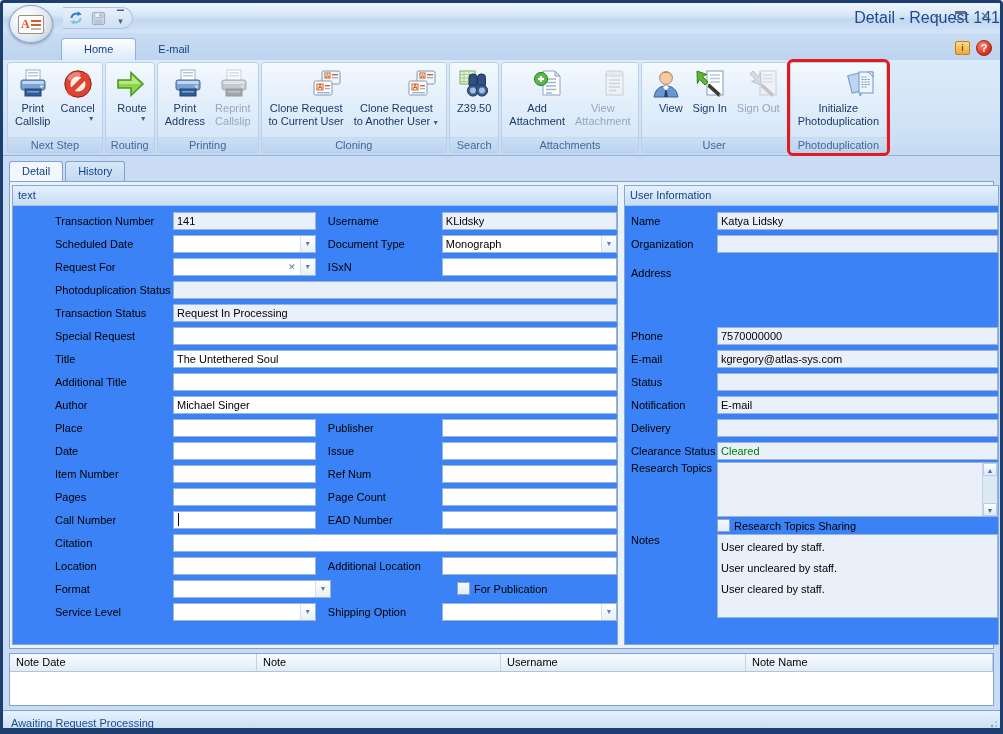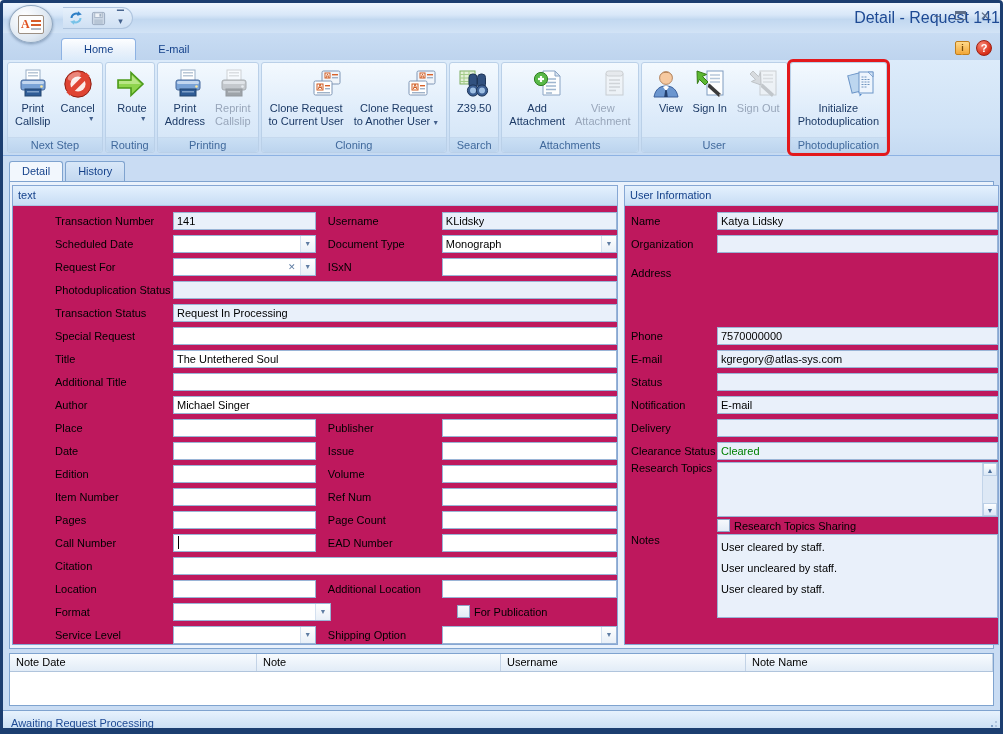--- a/index.html
+++ b/index.html
@@ -50,21 +50,21 @@
     background:linear-gradient(#cadff4,#bcd4ee); border-radius:0 0 3px 3px; border-top:1px solid #c6d9ee; white-space:nowrap; padding:0 4px;}
 
   
   .doc-tab-strip{ margin:5px 6px 0 6px; display:flex; gap:2px; flex:0 0 auto;}
   .dtab{ padding:3px 12px 4px 12px; border:1px solid #7fa3cf; border-bottom:none; border-radius:3px 3px 0 0;
     background:linear-gradient(#d8e7f8,#c3d8f0); color:#15428b; cursor:pointer;}
   .dtab.active{ background:#f2f7fd; font-weight:normal; color:#15428b; position:relative; z-index:2;}
 
   
   .main{ flex:0 0 auto; height:468px; background:#eaf2fc; border:1px solid #7fa3cf; margin:0 6px; padding:3px 2px; display:flex; gap:6px;}
-  .panel{ border:1px solid #86a7d4; background:#be185d; display:flex; flex-direction:column;}
+  .panel{ border:1px solid #86a7d4; background:#3b82f6; display:flex; flex-direction:column;}
   .panel.left{ width:606px;}
   .panel.right{ width:377px;}
   .panel-header{ height:20px; background:linear-gradient(#e4f1fe,#c8ddf4); border-bottom:1px solid #aac5e4;
     color:#15428b; line-height:19px; padding-left:5px; flex:0 0 auto;}
   .panel-body{ flex:1; padding-top:3px; position:relative; overflow:hidden;}
 
   .frow{ display:flex; align-items:center; height:23px; padding-left:6px;}
   .flabel{ width:118px; flex:0 0 auto;margin-left:36px;}
   .flabel2{ width:114px; margin-left:12px; flex:0 0 auto;}
   .ffield{ height:18px; border:1px solid #9ab4d6; background:#fff; display:flex; align-items:center; padding:0 3px; position:relative; overflow:hidden;}
@@ -516,30 +516,20 @@
             <div class="flabel">Date</div>
             <div class="ffield w-short">
               <span class="val"></span>
             </div>
             <div class="flabel2">Issue</div>
             <div class="ffield w-mid">
               <span class="val"></span>
             </div>
           </div>
           <div class="frow">
-            <div class="flabel">Edition</div>
-            <div class="ffield w-short">
-              <span class="val"></span>
-            </div>
-            <div class="flabel2">Volume</div>
-            <div class="ffield w-mid">
-              <span class="val"></span>
-            </div>
-          </div>
-          <div class="frow">
             <div class="flabel">Item Number</div>
             <div class="ffield w-short">
               <span class="val"></span>
             </div>
             <div class="flabel2">Ref Num</div>
             <div class="ffield w-mid">
               <span class="val"></span>
             </div>
           </div>
           <div class="frow">

